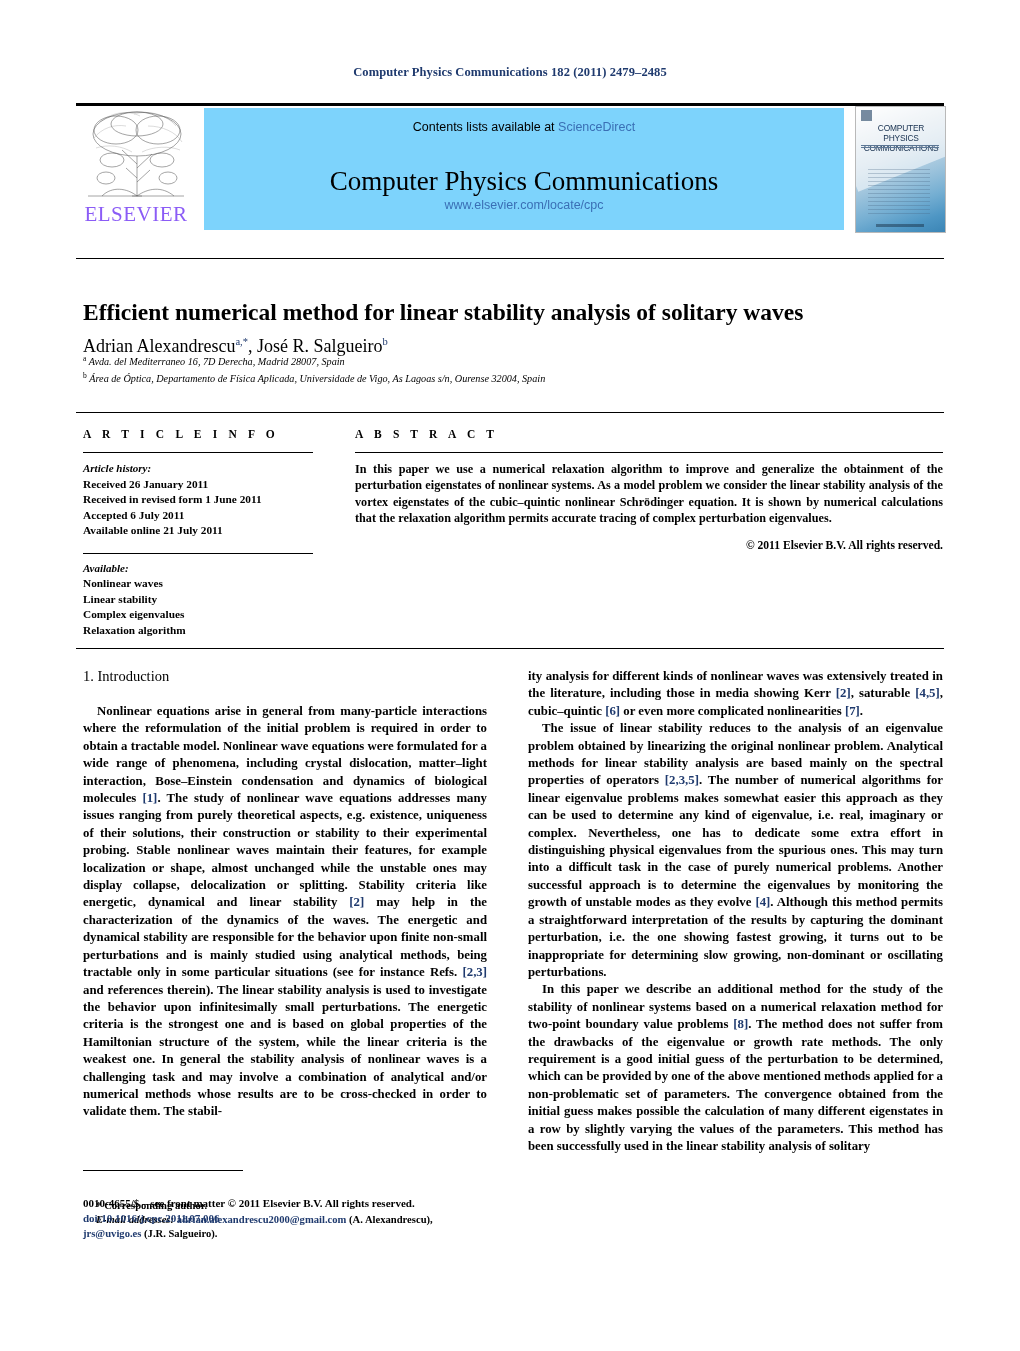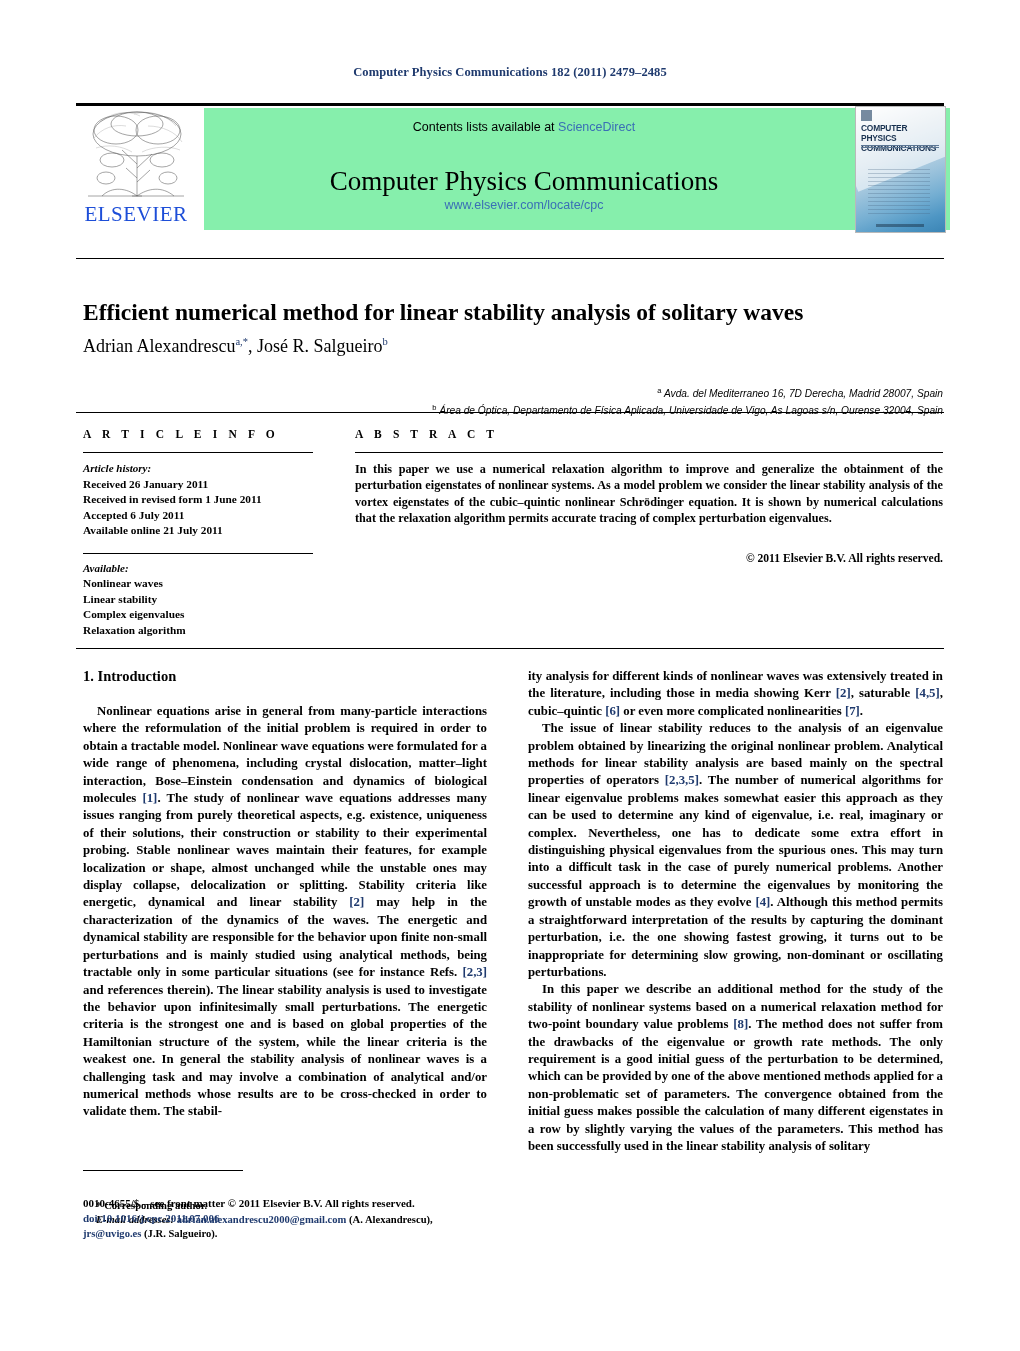--- a/index.html
+++ b/index.html
@@ -64,29 +64,29 @@
   }
   .elsevier-word {
     position: absolute;
     left: 0; top: 94px;
     width: 120px;
     text-align: center;
     font-family: "Liberation Serif", serif;
     font-size: 21px;
     font-weight: normal;
     letter-spacing: 0.5px;
-    color: #1d4ed8;
+    color: #8b5cf6;
     line-height: 24px;
   }
   .grey-panel {
     position: absolute;
     left: 128px; top: 5px;
-    width: 746px;
+    width: 640px;
     height: 122px;
-    background: #86efac;
+    background: #7dd3fc;
   }
   .contents-line {
     position: absolute;
     left: 0; top: 12px;
     width: 640px;
     text-align: center;
     font-family: "Liberation Sans", sans-serif;
     font-size: 12.5px;
     color: #000000;
   }
@@ -127,24 +127,25 @@
     width: 150px; height: 90px;
     background: rgba(255,255,255,0.55);
     transform: rotate(-22deg);
   }
   .cover-title {
     position: absolute;
     left: 5px; top: 16px;
     width: 80px;
     font-family: "Liberation Sans", sans-serif;
     font-size: 8.4px;
-    font-weight: bold;
+    font-weight: normal;
     color: #17304f;
     line-height: 10px;
     letter-spacing: -0.2px;
+    text-align: center;
   }
   .cover-sub {
     position: absolute;
     left: 5px; top: 38px;
     width: 78px;
     height: 3px;
     background: repeating-linear-gradient(to bottom, #5d7896 0px, #5d7896 1px, transparent 1px, transparent 2px);
   }
   .cover-els {
     position: absolute;
@@ -193,28 +194,27 @@
     color: #000000;
     line-height: 22px;
   }
   .authors sup {
     font-size: 10.5px;
     color: #1f3a6e;
     vertical-align: super;
   }
   .affils {
     position: absolute;
-    left: 83px; top: 384px;
+    left: 83px; top: 352px;
     width: 860px;
-    font-family: Liberation Sans, sans-serif;
+    font-family: Liberation Serif, serif;
     font-style: italic;
     font-size: 10.2px;
     line-height: 13.4px;
     color: #000000;
-    text-align: right;
   }
   .affils sup {
     font-style: normal;
     font-size: 7.5px;
     vertical-align: super;
   }
 
   
   .band-rule-top {
     position: absolute;
@@ -276,42 +276,42 @@
   }
   .abstract-text {
     font-family: "Liberation Serif", serif;
     font-size: 12.2px;
     line-height: 16.4px;
     text-align: justify;
     color: #000000;
     font-weight: bold;
   }
   .copyright {
-    margin-top: 25px;
+    margin-top: 12px;
     text-align: right;
     font-size: 11.6px;
     font-weight: bold;
   }
 
   
   .col-left {
     position: absolute;
     left: 83px; top: 668px;
     width: 404px;
   }
   .col-right {
     position: absolute;
     left: 528px; top: 668px;
     width: 415px;
   }
   h2.secnum {
     margin: 0 0 18px 0;
     font-family: "Liberation Serif", serif;
     font-size: 14.5px;
-    font-weight: bold;
+    font-weight: normal;
     color: #000000;
   }
   p.body {
     margin: 0;
     font-family: "Liberation Serif", serif;
     font-size: 12.8px;
     line-height: 17.4px;
     text-align: justify;
     color: #000000;
     font-weight: bold;

